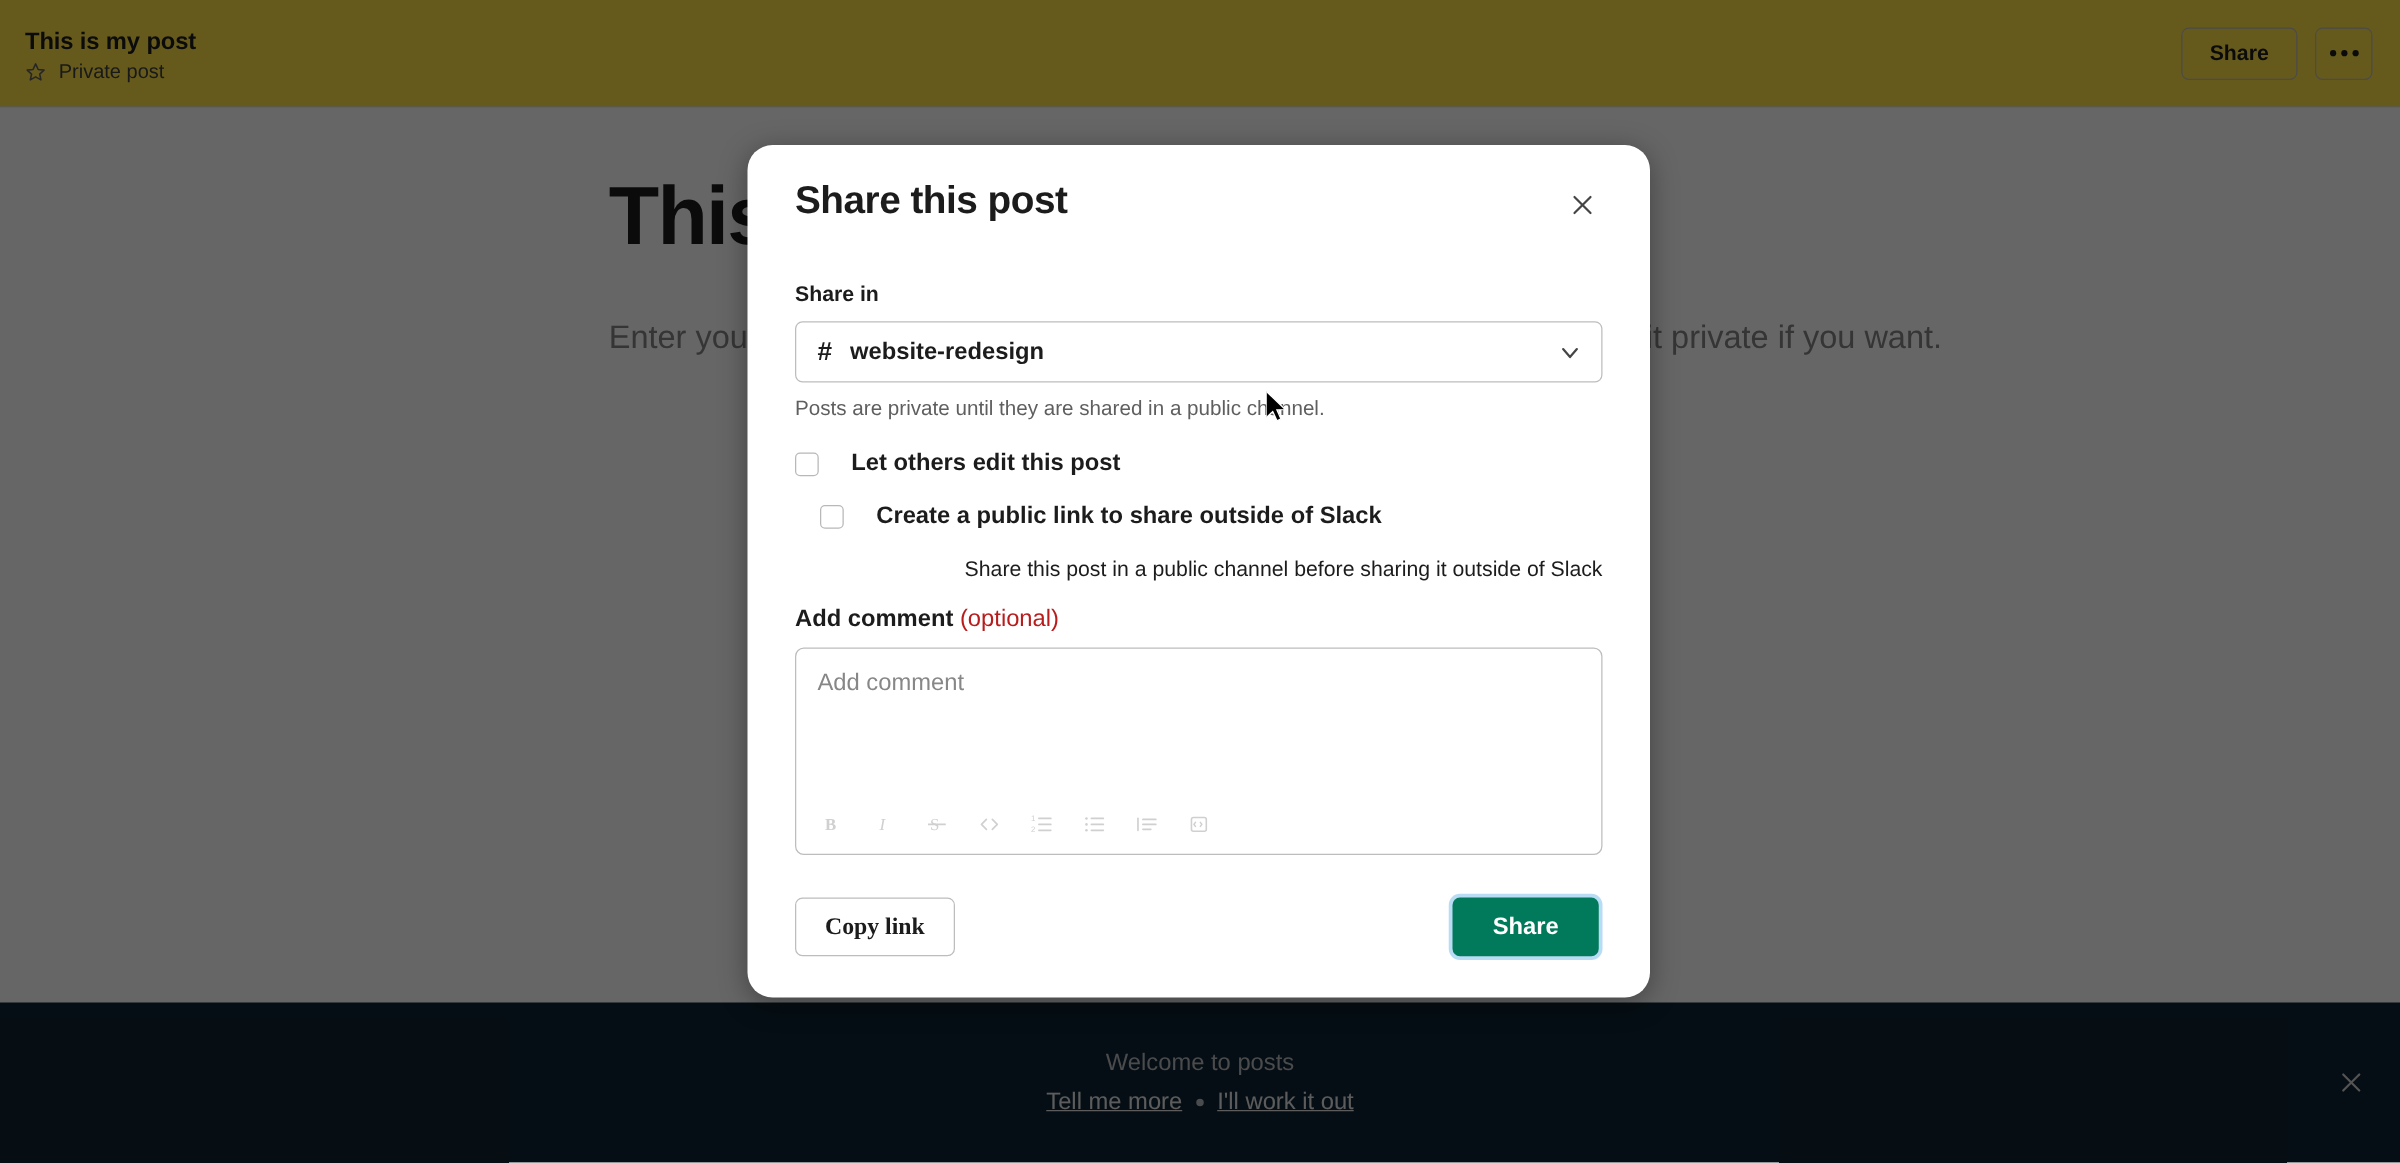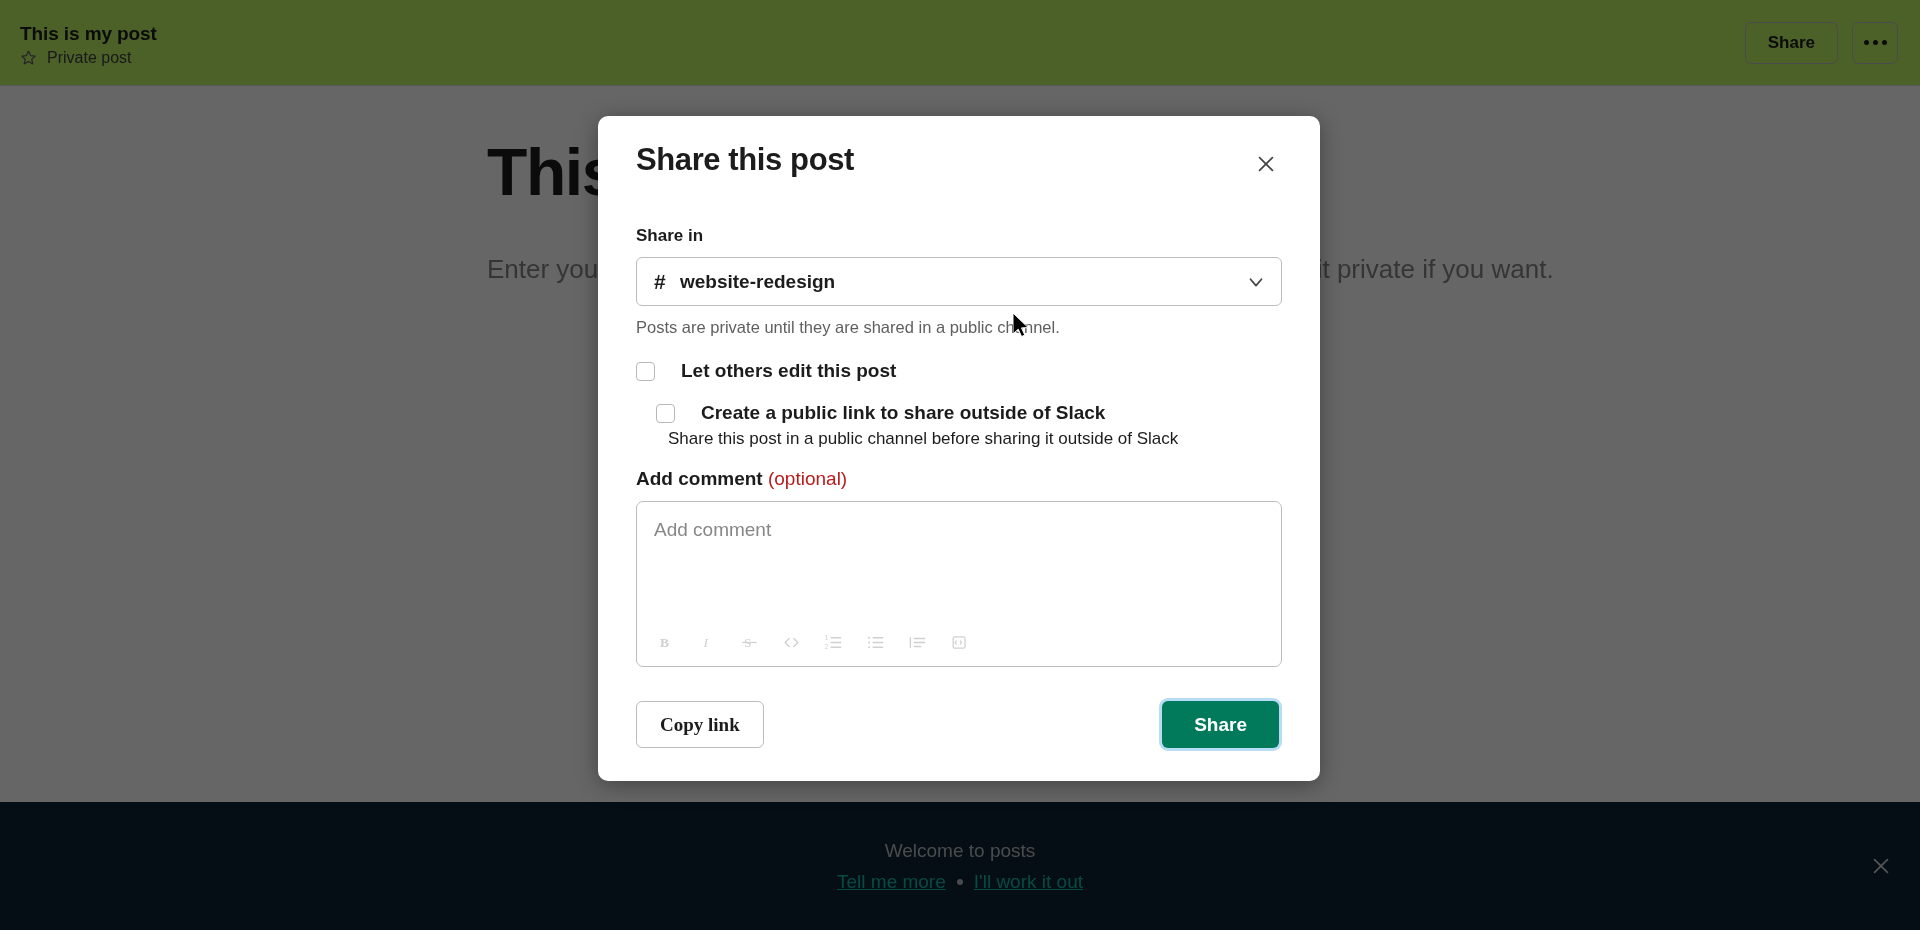--- a/index.html
+++ b/index.html
@@ -7,21 +7,21 @@
     width: 1920px; height: 930px;
     font-family: "Liberation Sans", sans-serif;
     overflow: hidden;
     background: #ffffff;
   }
   .app { position: relative; width: 1920px; height: 930px; background:#fff; }
 
   
   .page-header {
     position: absolute; top: 0; left: 0; width: 1920px; height: 86px;
-    border-bottom: 1px solid #dddddd; background: #bef264;
+    border-bottom: 1px solid #dddddd; background: #fde047;
     display: flex; align-items: center; justify-content: space-between;
     padding: 0 22px 0 20px;
   }
   .header-left { display: flex; flex-direction: column; gap: 4px; padding-top: 4px; }
   .post-title { font-size: 19px; font-weight: bold; color: #1d1c1d; letter-spacing: -0.1px; }
   .post-sub { display: flex; align-items: center; gap: 10px; }
   .star-icon { width: 17px; height: 17px; display: block; color: #616061; }
   .post-sub-label { font-size: 16px; color: #3f3f40; }
   .header-right { display: flex; align-items: center; gap: 14px; }
   .hdr-btn {
@@ -47,35 +47,35 @@
   }
 
   
   .banner {
     position: absolute; left: 0; bottom: 0; width: 1920px; height: 128px;
     background: #0e2433; color: #d1d2d3;
     display: flex; flex-direction: column; align-items: center; justify-content: center; gap: 9px;
   }
   .banner-title { font-size: 19px; color: #b9bbbe; text-align: center; }
   .banner-links { display: flex; align-items: center; gap: 11px; font-size: 19px; }
-  .banner-links a { color: #14b8a6; text-decoration: underline; cursor: pointer; }
+  .banner-links a { color: #e5e5e5; text-decoration: underline; cursor: pointer; }
   .banner-sep { width: 6px; height: 6px; border-radius: 50%; background: #b9bbbe; display:block; }
   .banner-close {
     position: absolute; right: 24px; top: 50%; transform: translateY(-50%);
     width: 30px; height: 30px; color: #d1d2d3; cursor: pointer;
     display: flex; align-items: center; justify-content: center;
   }
 
   
   .overlay {
     position: absolute; inset: 0; background: rgba(0,0,0,0.6); z-index: 20;
   }
   .modal {
     position: absolute; left: 598px; top: 116px; width: 722px;
-    background: #ffffff; border-radius: 10px; z-index: 30;
+    background: #ffffff; border-radius: 20px; z-index: 30;
     box-shadow: 0 4px 22px rgba(0,0,0,0.35);
     padding: 26px 38px 30px 38px;
   }
   .modal-head { display: flex; align-items: flex-start; justify-content: space-between; }
   .modal-title { font-size: 31px; font-weight: bold; color: #1d1c1d; letter-spacing: -0.4px; }
   .modal-close {
     width: 32px; height: 32px; margin-top: 6px; cursor: pointer; color: #454545;
     display: flex; align-items: center; justify-content: center; background: none; border: none;
   }
 
@@ -92,21 +92,21 @@
   .helper-text { margin-top: 12px; font-size: 16.5px; color: #5f5f60; }
 
   .check-row { display: flex; align-items: flex-start; gap: 26px; }
   .check-row.first { margin-top: 22px; }
   .check-row.second { margin-top: 17px; padding-left: 20px; }
   .checkbox {
     width: 19px; height: 19px; margin-top: 3px; flex: none;
     border: 1px solid #b8b8b8; border-radius: 4px; background: #fff; cursor: pointer;
   }
   .check-label { font-size: 19px; font-weight: bold; color: #1d1c1d; line-height: 1.3; }
-  .check-sub { margin: 4px 0 0 32px; font-size: 17px; color: #1d1c1d; }
+  .check-sub { margin: 21px 0 0 32px; font-size: 17px; color: #1d1c1d; text-align: right; }
 
   .comment-label { margin-top: 19px; font-size: 19px; color: #1d1c1d; }
   .comment-label b { font-weight: bold; }
   .comment-label span { color: #b91c1c; }
 
   .composer {
     margin-top: 11px; width: 100%; height: 166px;
     border: 1px solid #bdbdbd; border-radius: 7px; background: #fff;
     position: relative; cursor: text;
   }

